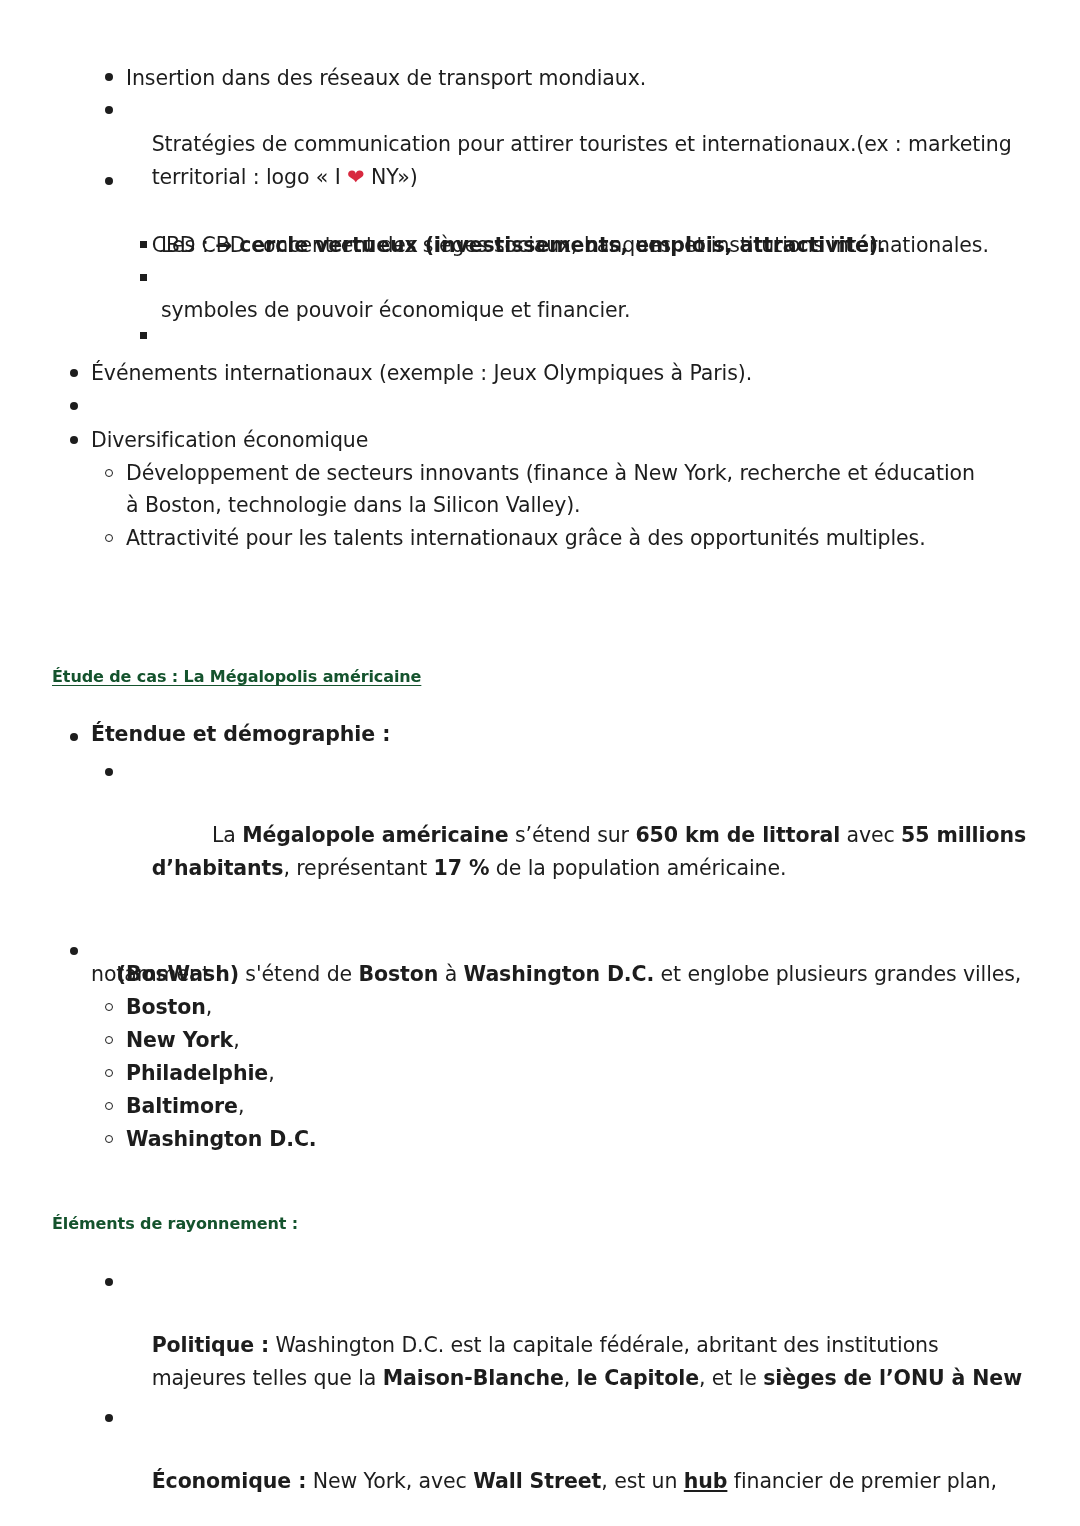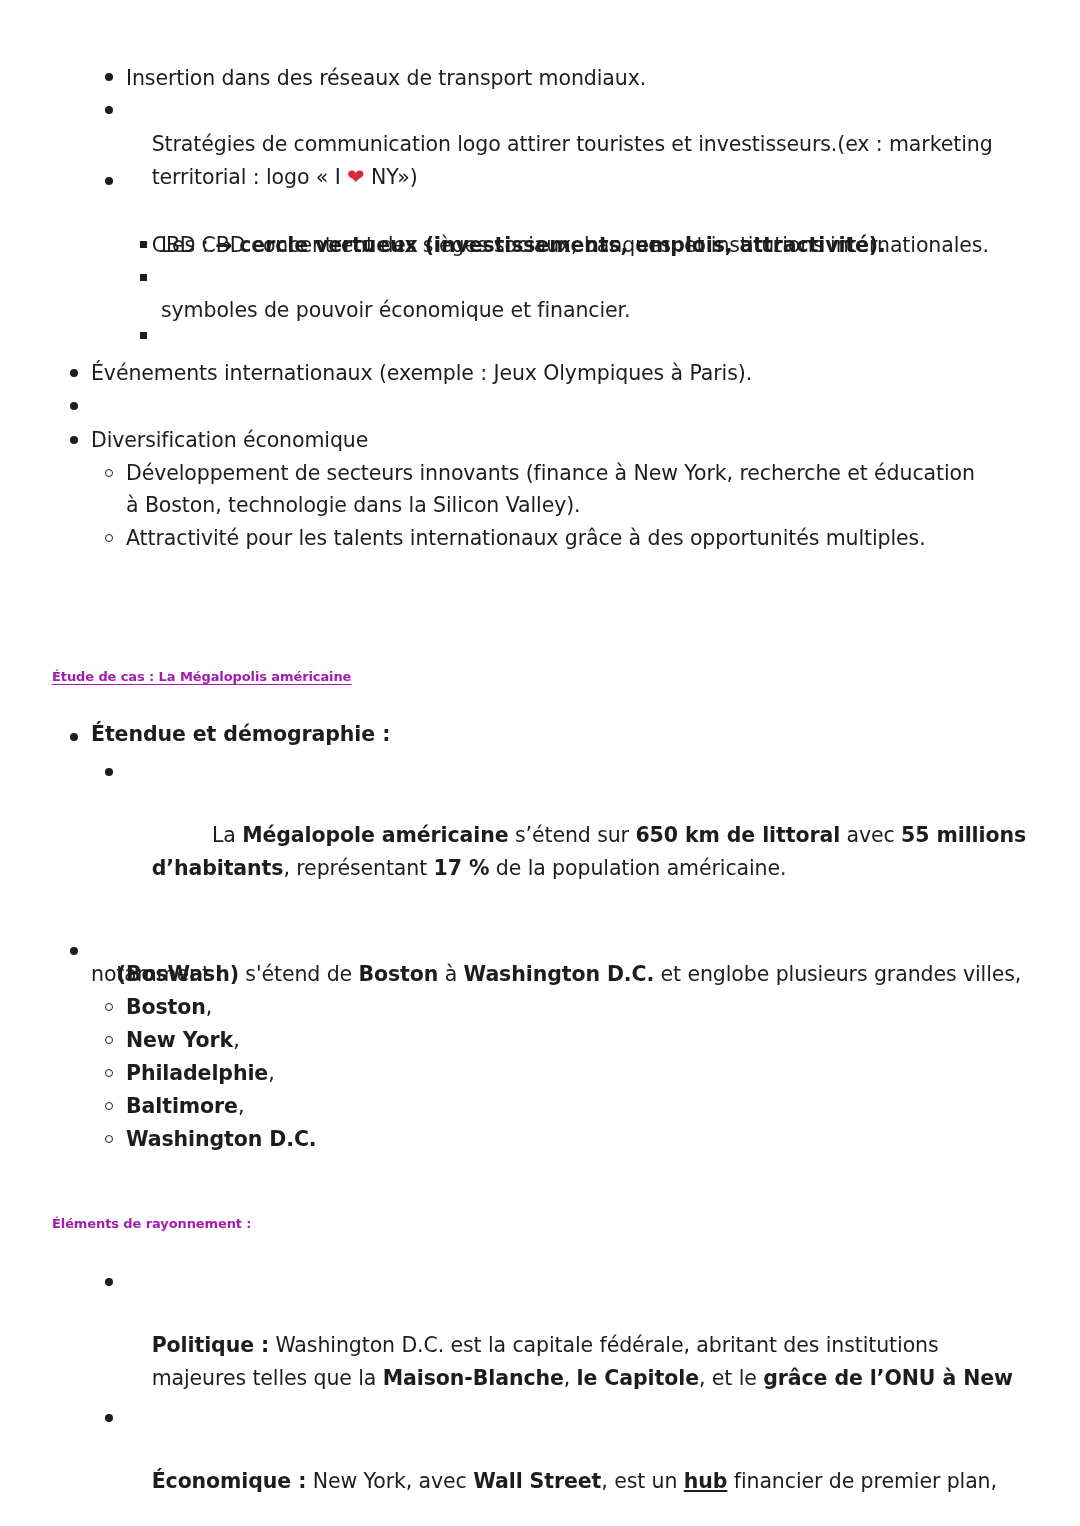--- a/index.html
+++ b/index.html
@@ -61,24 +61,24 @@
   .bullet.square::before {
     content: "";
     display: block;
     width: 7px;
     height: 7px;
     background: #1d1d1d;
   }
 
   .heading {
     position: absolute;
-    font-size: 13px;
+    font-size: 16px;
     line-height: 30px;
     font-weight: 700;
-    color: #a21caf;
+    color: #14532d;
     letter-spacing: -0.1px;
   }
   .heading.u { text-decoration: underline; text-underline-offset: 3px; }
 
   .heart {
     color: #d8293f;
     font-size: 21px;
     letter-spacing: 0;
   }
   .arrow { font-weight: 700; }
@@ -86,21 +86,21 @@
 </head>
 <body>
 
 <div class="page">
 
   <span class="bullet disc" style="left:105px; top:73px;"></span>
   <div class="line" style="left:126px; top:62px; width:900px;">Insertion dans des réseaux de transport mondiaux.</div>
 
   <span class="bullet disc" style="left:105px; top:106px;"></span>
   <div class="line" style="left:126px; top:95px; width:910px;">
-    <span>Stratégies de communication logo attirer touristes et investisseurs.(ex : marketing</span>
+    <span>Stratégies de communication pour attirer touristes et internationaux.(ex : marketing</span>
   </div>
   <div class="line" style="left:126px; top:128px; width:910px;">
     <span>territorial : logo « I </span><span class="heart">❤</span><span> NY»)</span>
   </div>
 
   <span class="bullet disc" style="left:105px; top:177px;"></span>
 
   <div class="line" style="left:126px; top:196px; width:920px;">
     <span>CBD : </span><b class="arrow">→</b><b> cercle vertueux (investissements, emplois, attractivité).</b>
   </div>
@@ -162,21 +162,21 @@
     </div>
 
   <div class="heading" style="left:52px; top:1209px;">Éléments de rayonnement :</div>
 
   <span class="bullet disc" style="left:105px; top:1278px;"></span>
 
   <div class="line" style="left:126px; top:1296px; width:900px;">
     <b>Politique :</b><span> Washington D.C. est la capitale fédérale, abritant des institutions</span>
   </div>
   <div class="line" style="left:126px; top:1329px; width:900px;">
-    <span>majeures telles que la </span><b>Maison-Blanche</b><span>, </span><b>le Capitole</b><span>, et le </span><b>grâce de l’ONU à New</b>
+    <span>majeures telles que la </span><b>Maison-Blanche</b><span>, </span><b>le Capitole</b><span>, et le </span><b>sièges de l’ONU à New</b>
   </div>
 
   <span class="bullet disc" style="left:105px; top:1414px;"></span>
 
   <div class="line" style="left:126px; top:1432px; width:920px;">
     <b>Économique :</b><span> New York, avec </span><b>Wall Street</b><span>, est un </span><b class="u">hub</b><span> financier de premier plan,</span>
   </div>
 
 </div>
 

